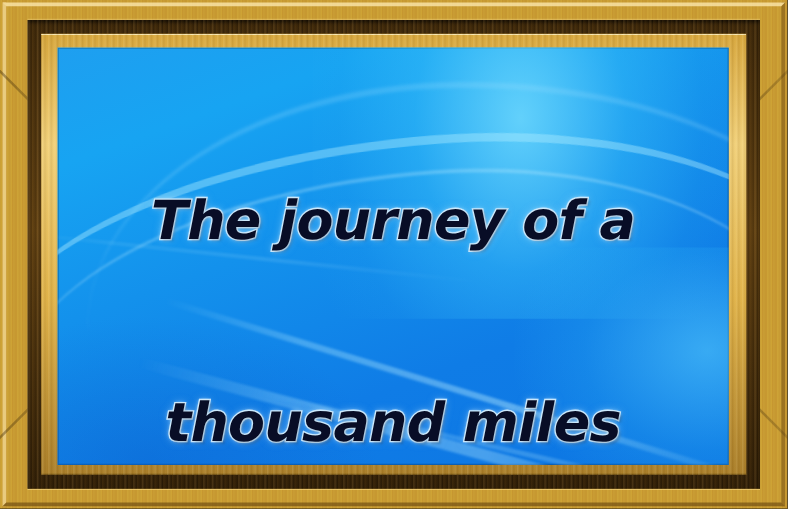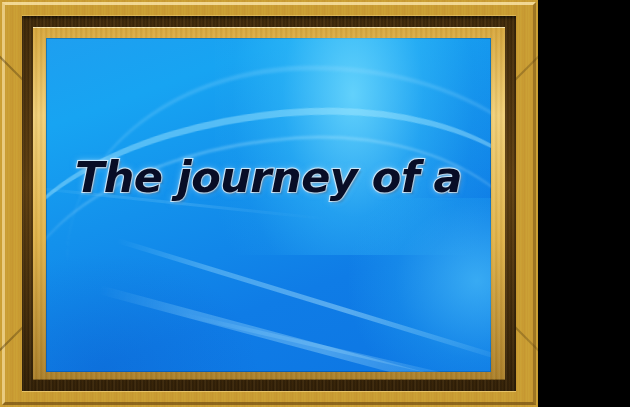--- a/index.html
+++ b/index.html
@@ -3,21 +3,21 @@
 <meta charset="utf-8">
 <style>
   html, body {
     margin: 0;
     padding: 0;
     background: #000;
   }
 
   #stage {
     position: relative;
-    width: 538px;
+    width: 630px;
     height: 407px;
     overflow: hidden;
     font-family: "DejaVu Sans", sans-serif;
   }
 
   
   .frame-outer {
     position: absolute;
     inset: 0;
     background:
@@ -268,19 +268,20 @@
     <div class="swoosh swoosh-a"></div>
     <div class="swoosh swoosh-b"></div>
 
     <div class="streak streak-4"></div>
     <div class="streak streak-1"></div>
     <div class="streak streak-2"></div>
     <div class="streak streak-3"></div>
 
     <div class="quote-block">
       <span class="quote-line">The journey of a</span>
+      <span class="quote-line">thousand miles</span>
       
       
       
     </div>
   </div>
 
 </div>
 
 </body></html>

